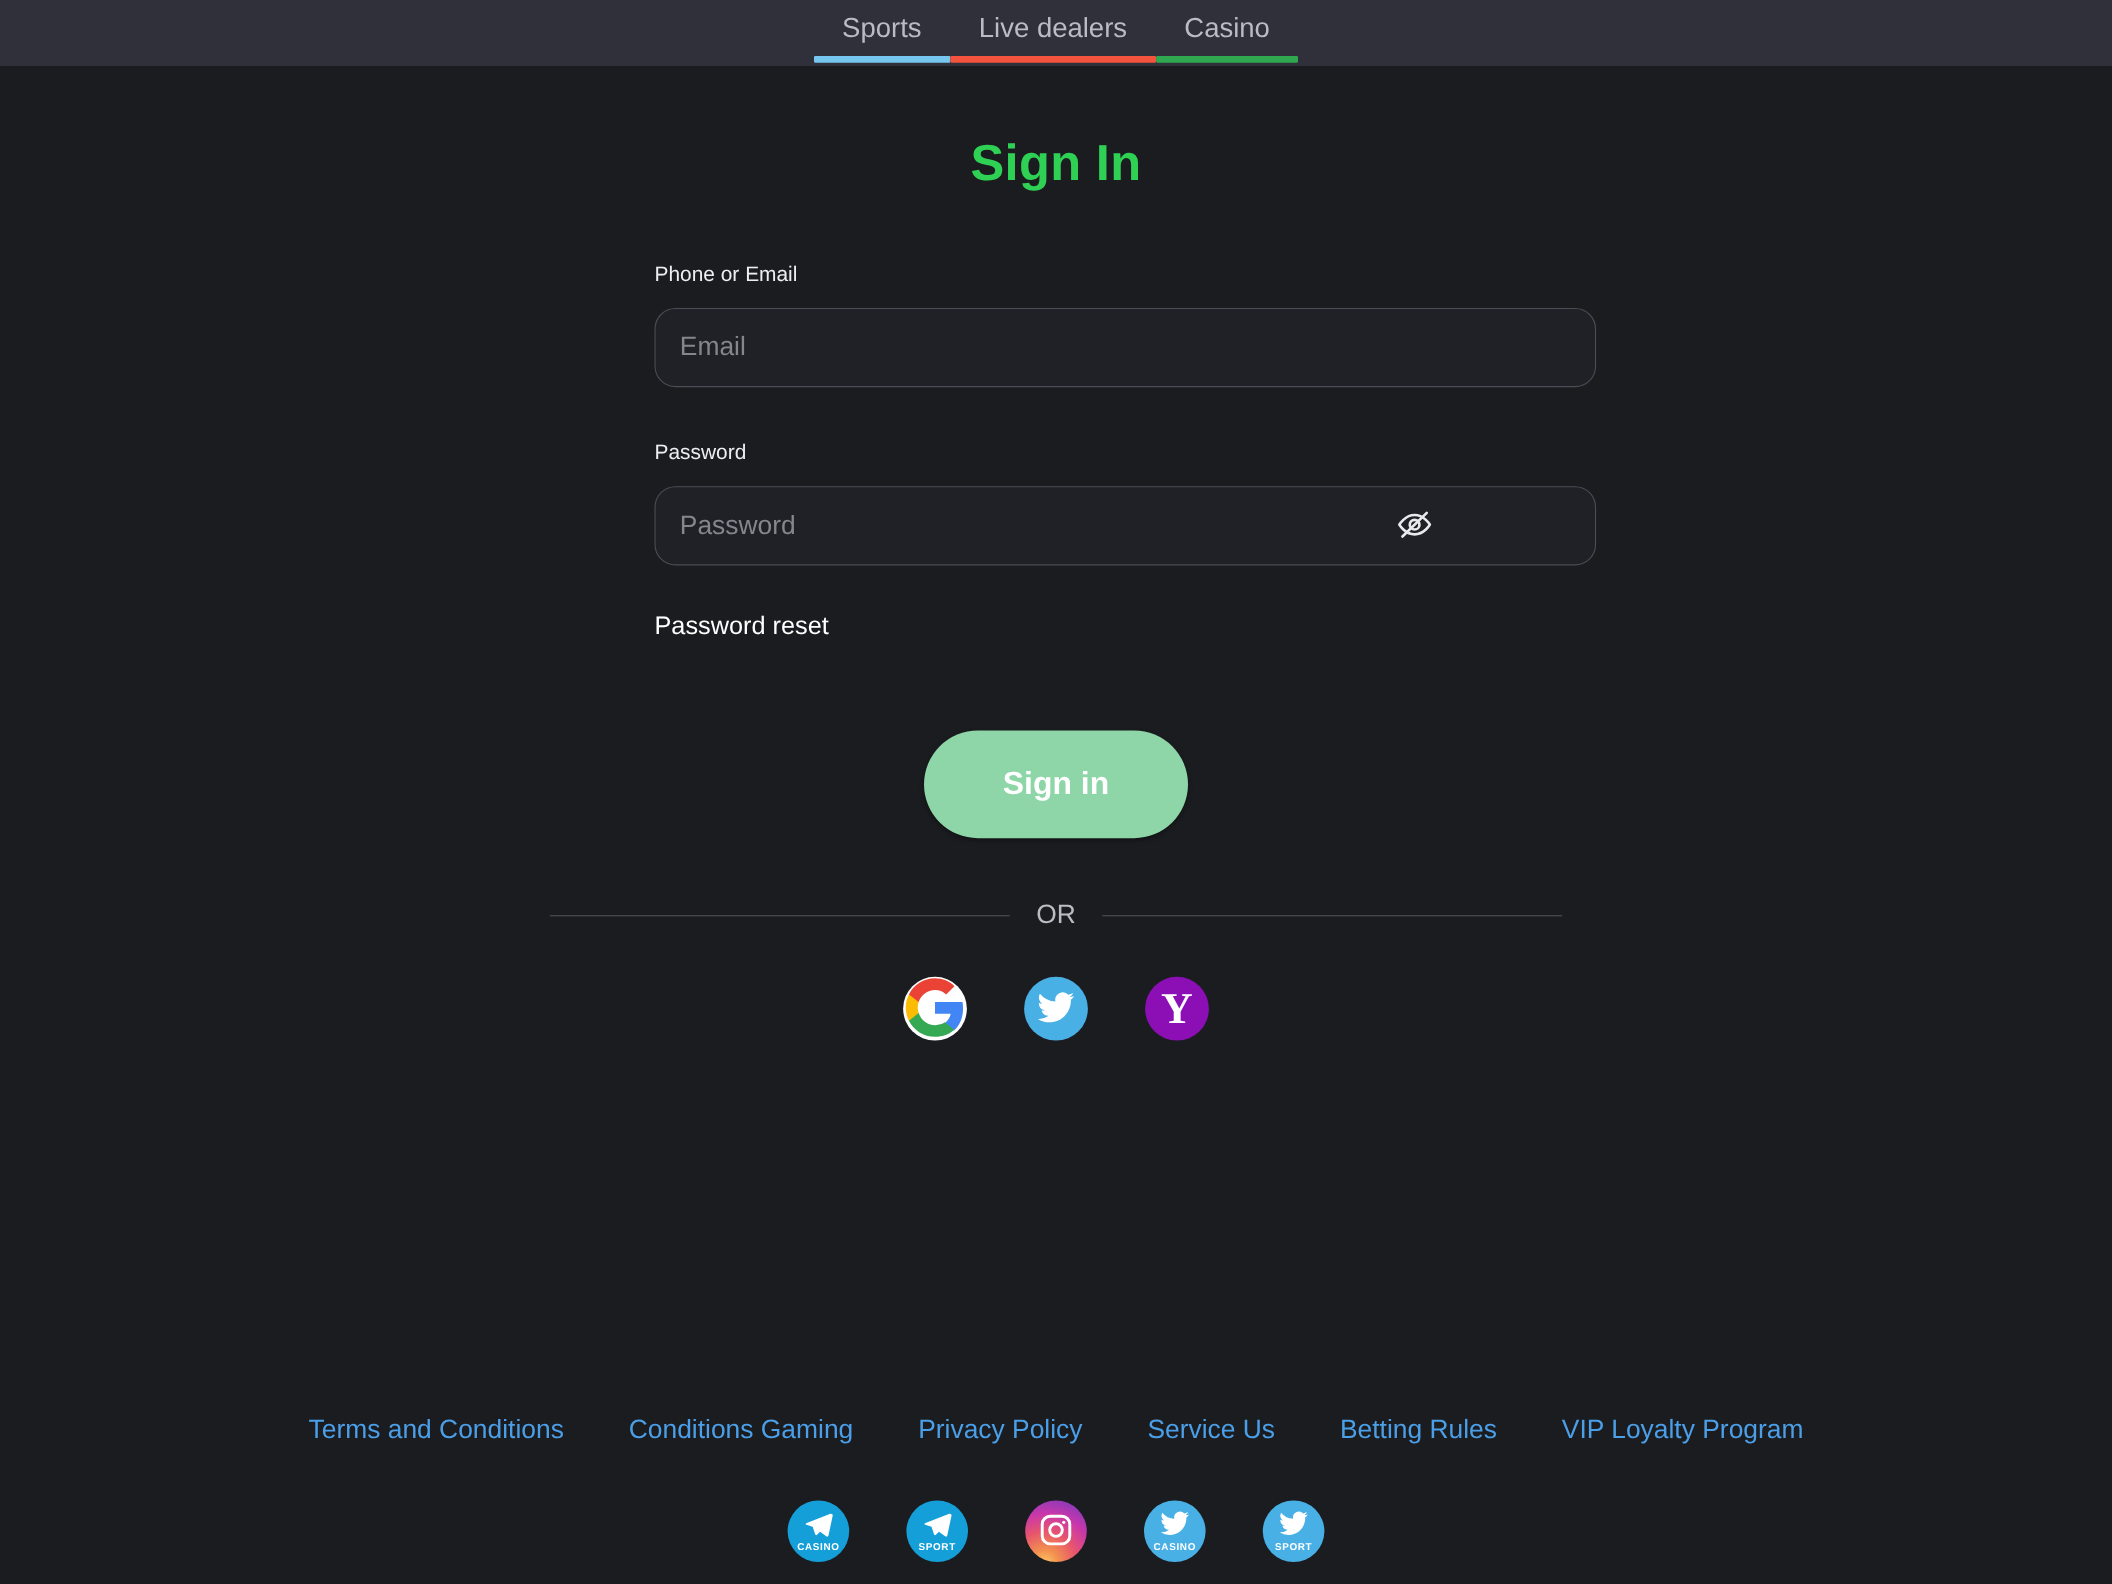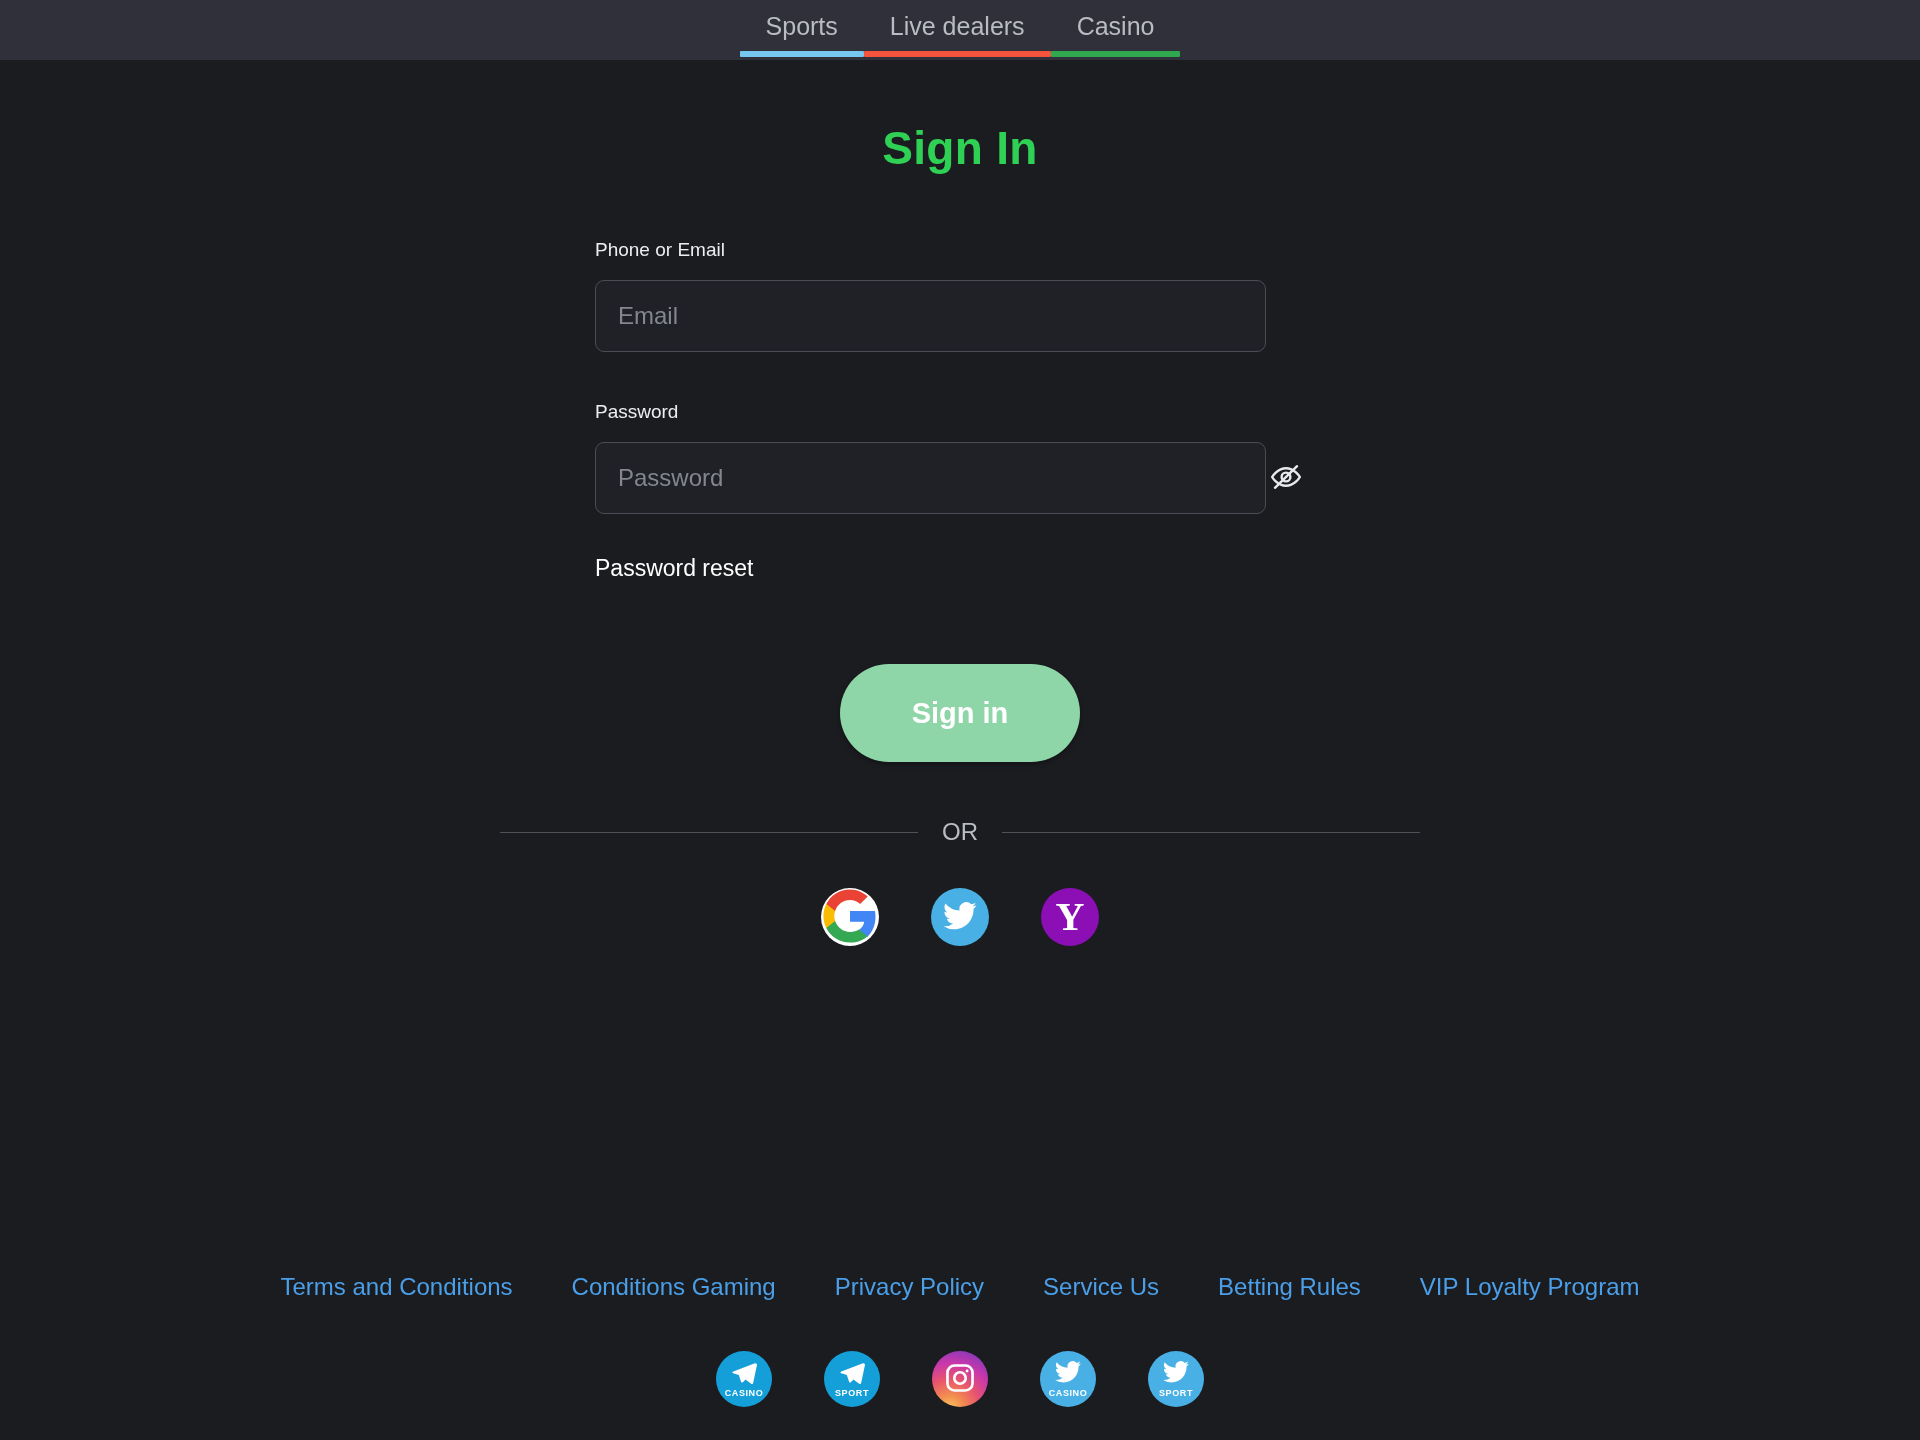--- a/index.html
+++ b/index.html
@@ -57,24 +57,24 @@
     margin-top:62px;
   }
   .field-label{
     color:#eceef1;
     font-size:19px;
     line-height:28px;
     margin-bottom:16px;
   }
   .input-wrap{ position:relative; }
   .text-input{
-    width:671px; height:72px;
+    width:856px; height:72px;
     background:#202126;
     border:1px solid #4a4d54;
-    border-radius:9px;
+    border-radius:19px;
     color:#f9a8d4;
     font-size:24px;
     font-family:"Liberation Sans", sans-serif;
     padding:0 22px;
     outline:none;
   }
   .text-input::placeholder{ color:#83878d; }
   .eye-btn{
     position:absolute; right:18px; top:50%;
     transform:translateY(-50%);
@@ -138,21 +138,21 @@
   .sb-twitter{ background:#49b0e5; }
   .sb-yahoo{ background:#8c0fb5; }
   .yahoo-glyph{
     color:#ffffff; font-size:40px; font-weight:bold;
     font-family:"Liberation Serif", serif; line-height:40px;
   }
 
   
   .footer{
     position:absolute; left:0; bottom:0; width:1920px;
-    padding-bottom:33px;
+    padding-bottom:20px;
   }
   .footer-links{
     display:flex; justify-content:center; align-items:center;
     gap:59px;
     margin-bottom:50px;
   }
   .footer-links a{
     color:#4a9fe8;
     font-size:24px;
     text-decoration:none;

